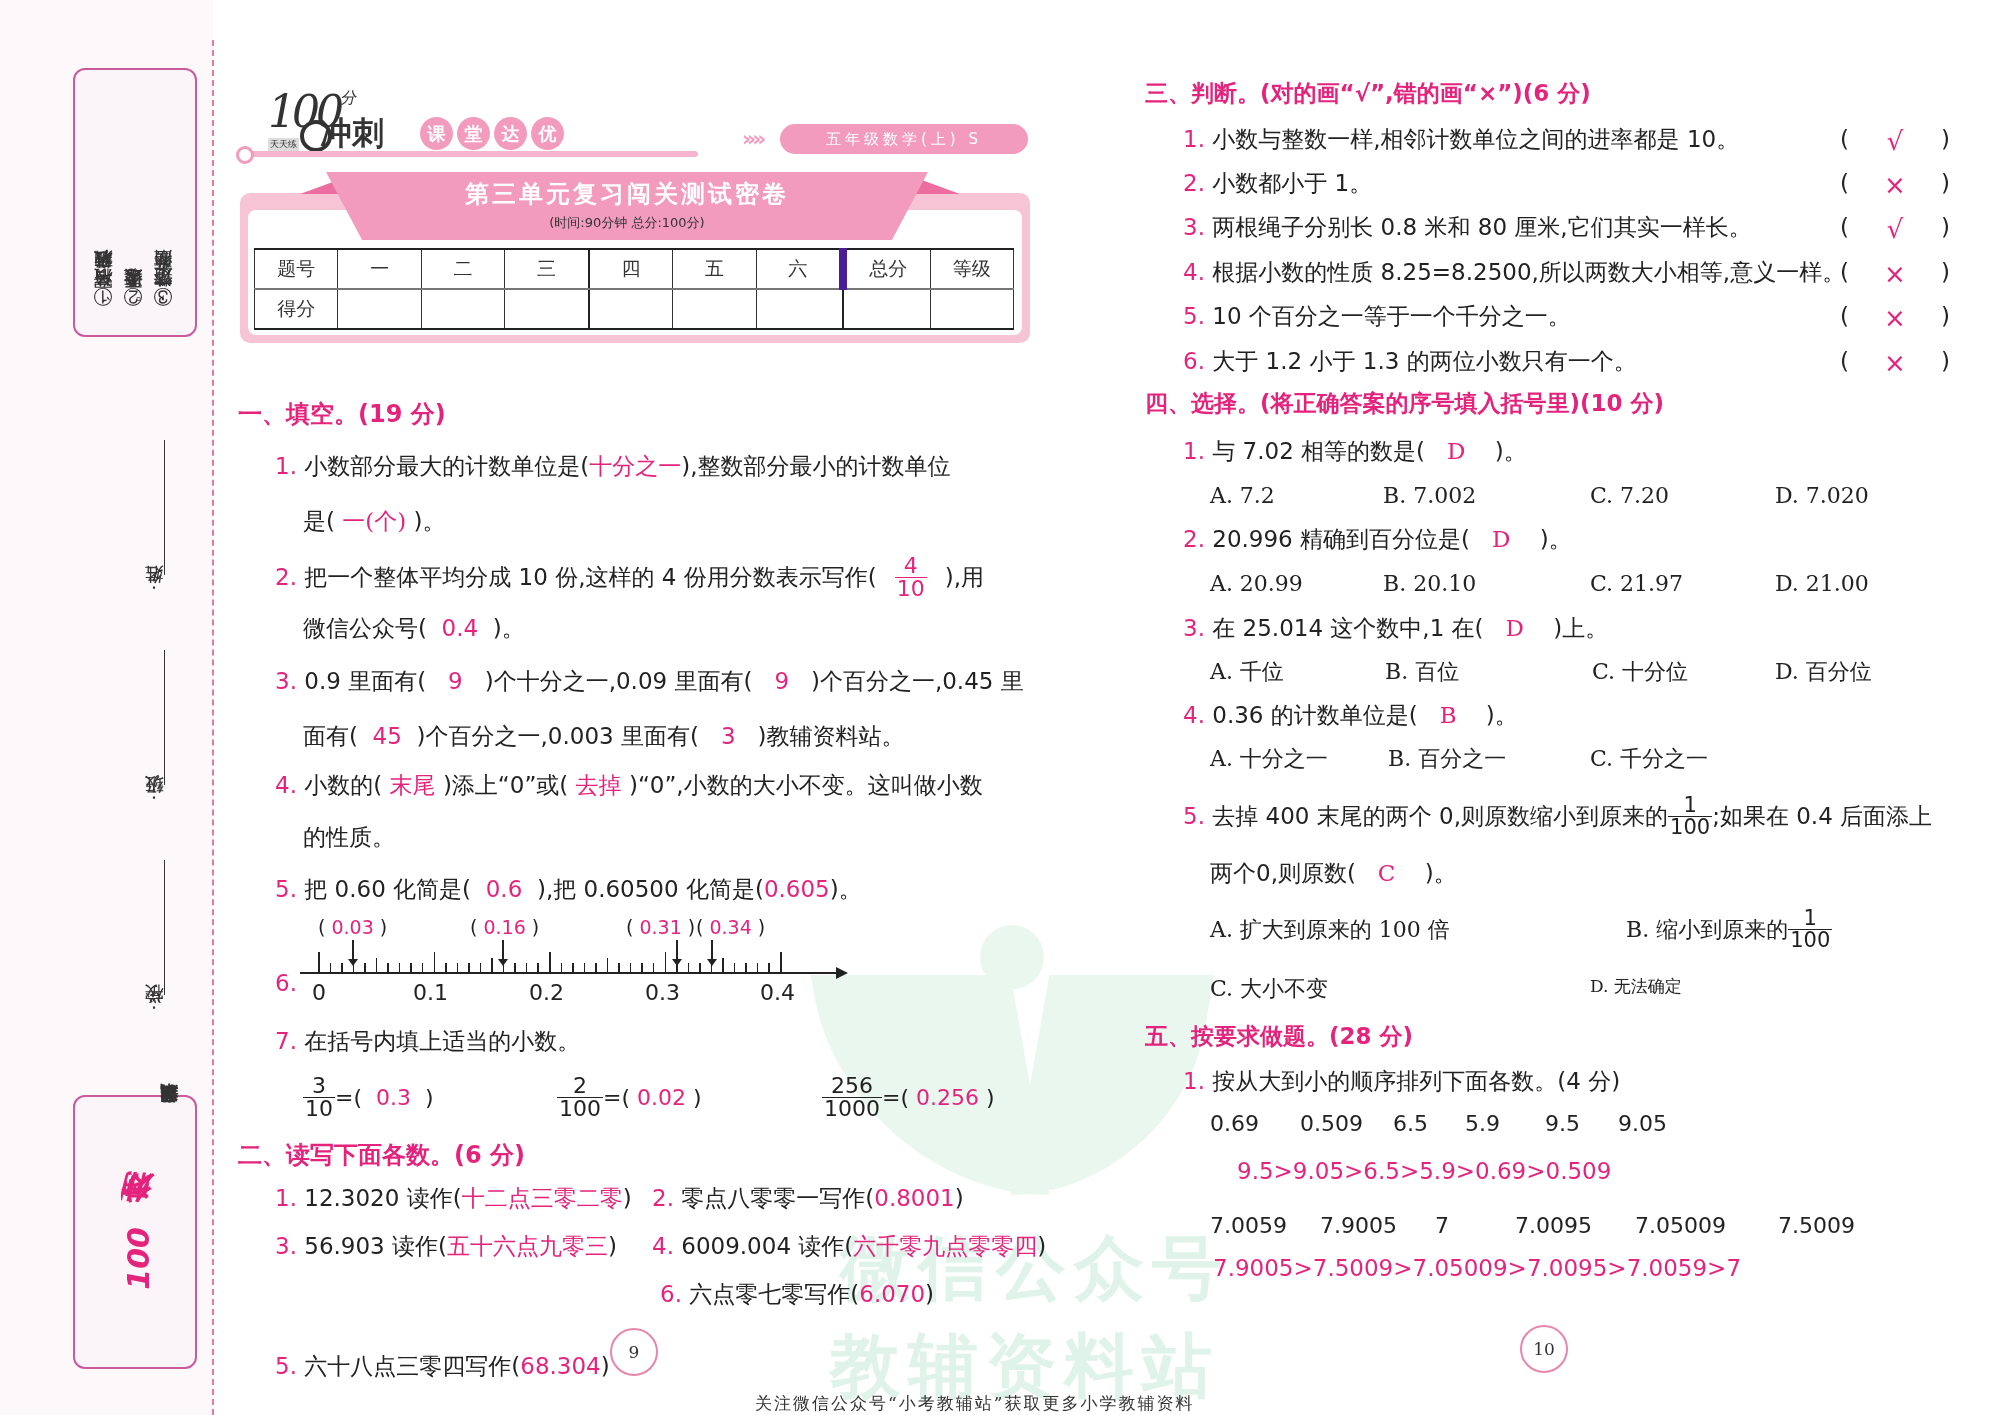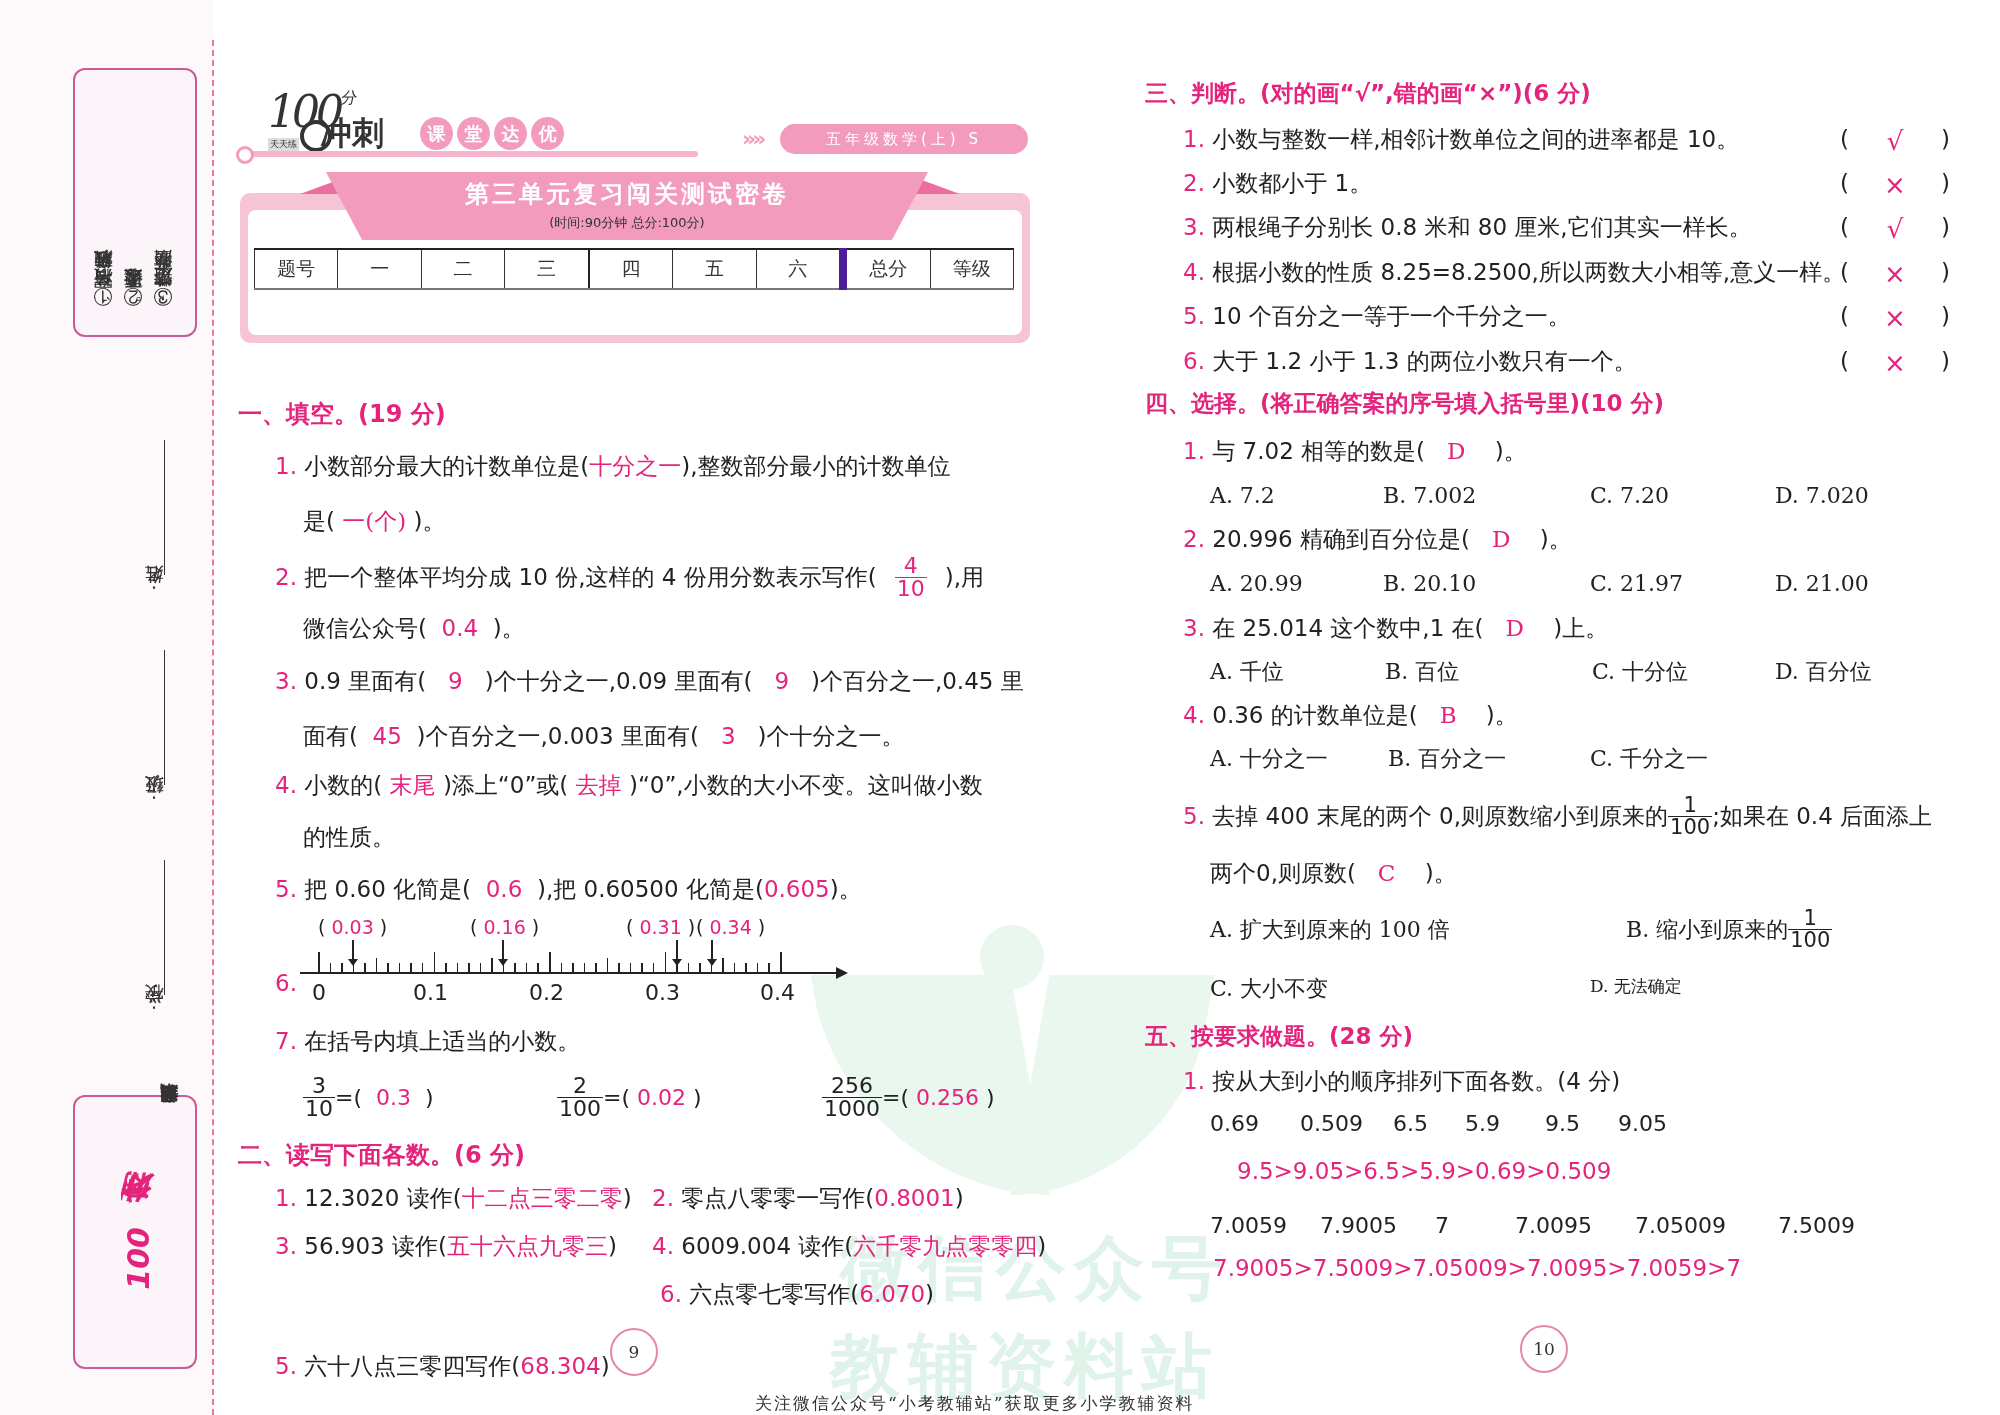--- a/index.html
+++ b/index.html
@@ -119,20 +119,31 @@
     <td>题号</td>
     <td>一</td>
     <td>二</td>
     <td>三</td>
     <td style="border-left:2px solid #222;">四</td>
     <td>五</td>
     <td>六</td>
     <td style="border-left:8px solid #4c1d95;">总分</td>
     <td>等级</td>
   </tr>
+  <tr>
+    <td>得分</td>
+    <td></td>
+    <td></td>
+    <td></td>
+    <td style="border-left:2px solid #222;"></td>
+    <td></td>
+    <td></td>
+    <td style="border-left:2px solid #222;"></td>
+    <td></td>
+  </tr>
 </tbody>
   </table>
 
 <div class="abs wm-circle"></div>
 <div class="abs wm-leaf-l"></div>
 <div class="abs wm-leaf-r"></div>
 <div class="abs wm-text" style="left:840px;top:1222px;">微信公众号</div>
 <div class="abs wm-text" style="left:830px;top:1320px;">教辅资料站</div>
 
 <div class="abs t pink" style="left:238px;top:402px;font-size:24px;font-weight:bold;">一、填空。(19 分)</div>
@@ -155,21 +166,21 @@
 </div>
 <div class="abs t" style="left:303px;top:617px;">
   <span>微信公众号(</span>&nbsp;&nbsp;<span class="ans">0.4</span>&nbsp;&nbsp;<span>)。</span>
 </div>
 
 <div class="abs t" style="left:275px;top:670px;">
   <span class="pink">3.</span>
   <span>0.9 里面有(</span>&nbsp;&nbsp;&nbsp;<span class="ans">9</span>&nbsp;&nbsp;&nbsp;<span>)个十分之一,0.09 里面有(</span>&nbsp;&nbsp;&nbsp;<span class="ans">9</span>&nbsp;&nbsp;&nbsp;<span>)个百分之一,0.45 里</span>
 </div>
 <div class="abs t" style="left:303px;top:725px;">
-  <span>面有(</span>&nbsp;&nbsp;<span class="ans">45</span>&nbsp;&nbsp;<span>)个百分之一,0.003 里面有(</span>&nbsp;&nbsp;&nbsp;<span class="ans">3</span>&nbsp;&nbsp;&nbsp;<span>)个十分之一。</span>
+  <span>面有(</span>&nbsp;&nbsp;<span class="ans">45</span>&nbsp;&nbsp;<span>)个百分之一,0.003 里面有(</span>&nbsp;&nbsp;&nbsp;<span class="ans">3</span>&nbsp;&nbsp;&nbsp;<span>)教辅资料站。</span>
 </div>
 
 <div class="abs t" style="left:275px;top:774px;">
   <span class="pink">4.</span>
   <span>小数的(</span>&nbsp;<span class="ans serif">末尾</span>&nbsp;<span>)添上“0”或(</span>&nbsp;<span class="ans serif">去掉</span>&nbsp;<span>)“0”,小数的大小不变。这叫做小数</span>
 </div>
 <div class="abs t" style="left:303px;top:826px;">的性质。</div>
 
 <div class="abs t" style="left:275px;top:878px;">
   <span class="pink">5.</span>

